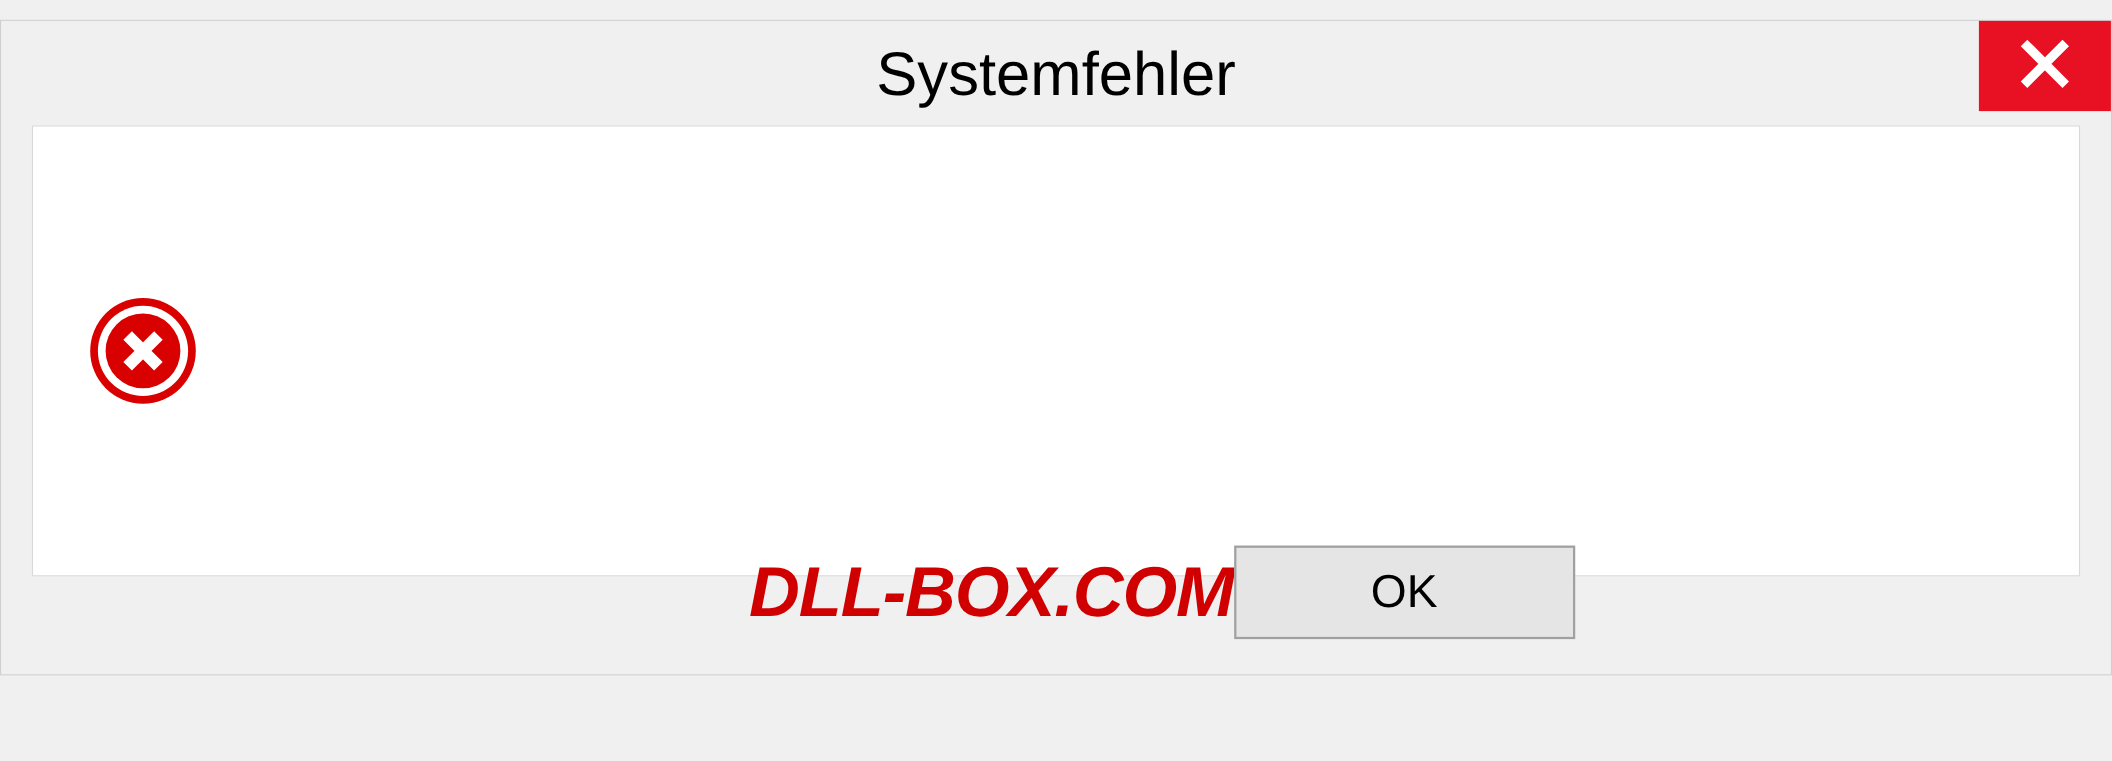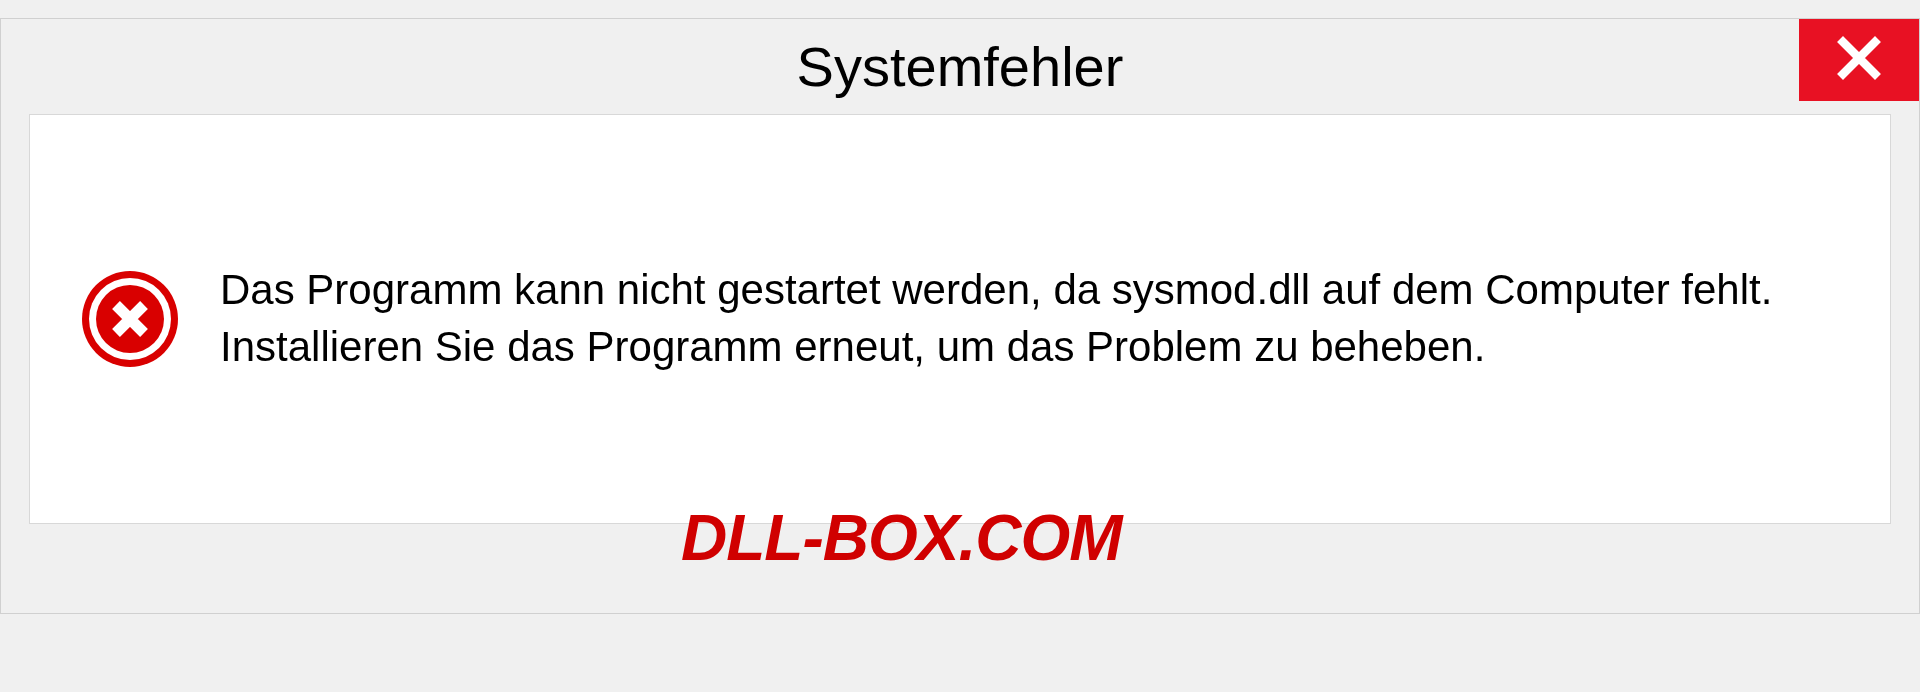--- a/index.html
+++ b/index.html
@@ -128,20 +128,22 @@
 
   <div class="content-box">
     <div class="error-icon">
       <svg viewBox="0 0 100 100">
         <circle cx="50" cy="50" r="48" fill="#d90000"></circle>
         <circle cx="50" cy="50" r="41" fill="#ffffff"></circle>
         <circle cx="50" cy="50" r="34" fill="#d90000"></circle>
         <path d="M36 36 L64 64 M64 36 L36 64" stroke="#ffffff" stroke-width="11" stroke-linecap="butt" fill="none"></path>
       </svg>
     </div>
-    <div class="message">Das Programm kann nicht gestartet werden, da sysmod.dll auf dem Computer fehlt. Installieren Sie das Programm erneut, um das Problem zu beheben.</div>
   </div>
 
   <div class="footer">
     <div class="watermark">DLL-BOX.COM</div>
+    <div class="ok-btn">
+      <span>OK</span>
+    </div>
   </div>
 
 </div>
 
 </body></html>

